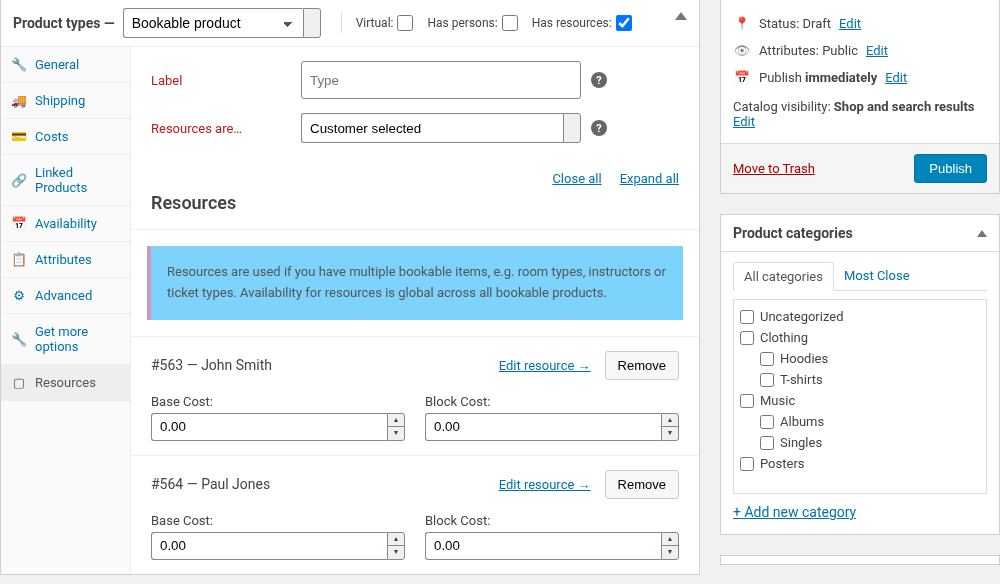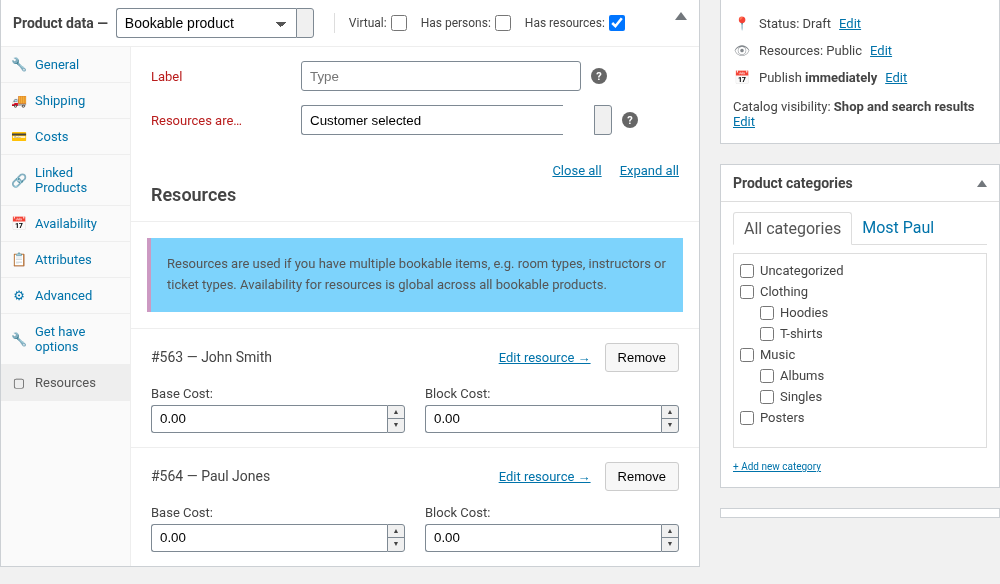--- a/index.html
+++ b/index.html
@@ -25,23 +25,23 @@
 .pd-body { display: flex; }
 .tabs { width: 130px; background: #fafafa; border-right: 1px solid #eee; }
 .tabs .tab { display: flex; align-items: center; gap: 8px; padding: 10px 10px; color: #0073aa; font-size: 13px; cursor: pointer; border-bottom: 1px solid #eee; }
 .tabs .tab.active { background: #eee; color: #555; }
 .tabs .tab .icon { width: 16px; display: inline-flex; justify-content: center; color: #0073aa; }
 .tabs .tab.active .icon { color: #555; }
 
 .panel { flex: 1; padding: 0; }
 .field-row { display: flex; align-items: center; padding: 14px 20px 0; }
 .field-row .lbl { width: 150px; color: #b91c1c; }
-.field-row input[type=text] { width: 280px; height: 30px; padding: 0 8px; border: 1px solid #7e8993; border-radius: 3px; }
+.field-row input[type=text] { width: 280px; height: 38px; padding: 0 8px; border: 1px solid #7e8993; border-radius: 3px; }
 .field-row select { width: 262px; height: 30px; padding: 0 8px; border: 1px solid #7e8993; border-radius: 3px 0 0 3px; appearance: none; background: #fff; border-right: none; }
-.field-row .sel-wrap { display: flex; gap: 31px; }
+.field-row .sel-wrap { display: flex; }
 .help { margin-left: 10px; width: 16px; height: 16px; border-radius: 50%; background: #666; color: #fff; display: inline-flex; align-items: center; justify-content: center; font-size: 11px; font-weight: bold; }
 
 .res-heading-row { display: flex; align-items: center; justify-content: flex-end; padding: 14px 20px 0; gap: 18px; }
 .res-heading-row a { font-size: 13px; }
 .res-title { font-size: 18px; font-weight: 600; padding: 6px 20px 16px; border-bottom: 1px solid #eee; }
 
 .info-box { margin: 16px 16px; padding: 16px; border-left: 4px solid #cc99c2; background: #7dd3fc; color: #555; line-height: 1.6; }
 
 .resource-item { border-top: 1px solid #eee; padding: 14px 20px; }
 .res-head { display: flex; align-items: center; justify-content: space-between; }
@@ -67,39 +67,39 @@
 .pub-line b { font-weight: bold; }
 .pub-cat { padding: 8px 0 4px; }
 .pub-actions { display: flex; align-items: center; justify-content: space-between; padding: 10px 12px; border-top: 1px solid #ddd; background: #f5f5f5; }
 .trash { color: #a00; text-decoration: underline; }
 .btn-primary { background: #0085ba; border: 1px solid #0073aa; color: #fff; padding: 6px 14px; border-radius: 3px; font-size: 13px; cursor: pointer; }
 
 .pb-head { display: flex; align-items: center; justify-content: space-between; padding: 10px 12px; border-bottom: 1px solid #ddd; font-weight: bold; font-size: 14px; }
 .pb-head .tog { width: 0; height: 0; border-left: 5px solid transparent; border-right: 5px solid transparent; border-bottom: 7px solid #72777c; cursor: pointer; }
 
 .cat-tabs { display: flex; border-bottom: 1px solid #ddd; margin-bottom: 8px; }
-.cat-tabs .ct { padding: 6px 10px; cursor: pointer; color: #0073aa; font-size: 16px; }
+.cat-tabs .ct { padding: 6px 10px; cursor: pointer; color: #0073aa; font-size: 13px; }
 .cat-tabs .ct.active { border: 1px solid #ddd; border-bottom: 1px solid #fff; margin-bottom: -1px; background: #fff; color: #555; border-radius: 3px 3px 0 0; }
 .cat-list-wrap { height: 195px; overflow-y: scroll; border: 1px solid #ddd; padding: 6px; }
 .cat-list-wrap::-webkit-scrollbar { width: 16px; }
 .cat-list-wrap::-webkit-scrollbar-track { background: #f0f0f0; border-left: 1px solid #ddd; }
 .cat-list-wrap::-webkit-scrollbar-thumb { background: #c0c0c0; border: 3px solid #f0f0f0; border-radius: 8px; }
 .cat-item { display: flex; align-items: center; gap: 6px; padding: 3px 0; font-size: 13px; }
 .cat-item.child { padding-left: 20px; }
 .cat-item input { width: 14px; height: 14px; }
 .add-cat { padding: 10px 0 4px; }
-.add-cat a { font-size: 10px; text-decoration: underline; }
+.add-cat a { font-size: 14px; text-decoration: underline; }
 </style>
 </head>
 <body>
 
 <div class="wrap">
   <div class="main-col">
     <div class="pd-header">
-      <span class="title"><span>Product data</span> —</span>
+      <span class="title"><span>Product types</span> —</span>
       <div style="display:flex">
         <select><option>Bookable product</option></select>
         <div class="select-btn"></div>
       </div>
       <div class="pd-options">
         <div class="sep"></div>
         <label>
             <span>Virtual:</span>
             <input type="checkbox" style="">
           </label>
@@ -140,21 +140,21 @@
         <div class="tab">
             <span class="icon">📋</span>
             <span>Attributes</span>
           </div>
         <div class="tab">
             <span class="icon">⚙</span>
             <span>Advanced</span>
           </div>
         <div class="tab">
             <span class="icon">🔧</span>
-            <span>Get have options</span>
+            <span>Get more options</span>
           </div>
         <div class="tab active">
             <span class="icon">▢</span>
             <span>Resources</span>
           </div>
       </div>
 
       <div class="panel">
         <div class="field-row">
           <span class="lbl">Label</span>
@@ -247,41 +247,45 @@
   <div class="side-col">
     <div class="postbox" style="border-top:none">
       <div class="inside">
         <div class="pub-line">
             <span class="pi">📍</span>
             <span><span>Status:</span> <span>Draft</span></span> 
             <a>Edit</a>
           </div>
         <div class="pub-line">
             <span class="pi">👁</span>
-            <span><span>Resources:</span> <span>Public</span></span> 
+            <span><span>Attributes:</span> <span>Public</span></span> 
             <a>Edit</a>
           </div>
         <div class="pub-line">
             <span class="pi">📅</span>
             <span><span>Publish</span> <b>immediately</b></span> 
             <a>Edit</a>
           </div>
         <div class="pub-cat"><span>Catalog visibility:</span> <b>Shop and search results</b> <a>Edit</a></div>
       </div>
+      <div class="pub-actions">
+        <a class="trash">Move to Trash</a>
+        <button class="btn-primary">Publish</button>
+      </div>
     </div>
 
     <div class="postbox">
       <div class="pb-head">
           <span>Product categories</span>
           <span class="tog"></span>
         </div>
       <div class="inside">
         <div class="cat-tabs">
           <div class="ct active">All categories</div>
-          <div class="ct">Most Paul</div>
+          <div class="ct">Most Close</div>
         </div>
         <div class="cat-list-wrap">
           <div class="cat-item">
               <input type="checkbox" style="">
               <span>Uncategorized</span>
             </div>
           <div class="cat-item">
               <input type="checkbox" style="">
               <span>Clothing</span>
             </div>

